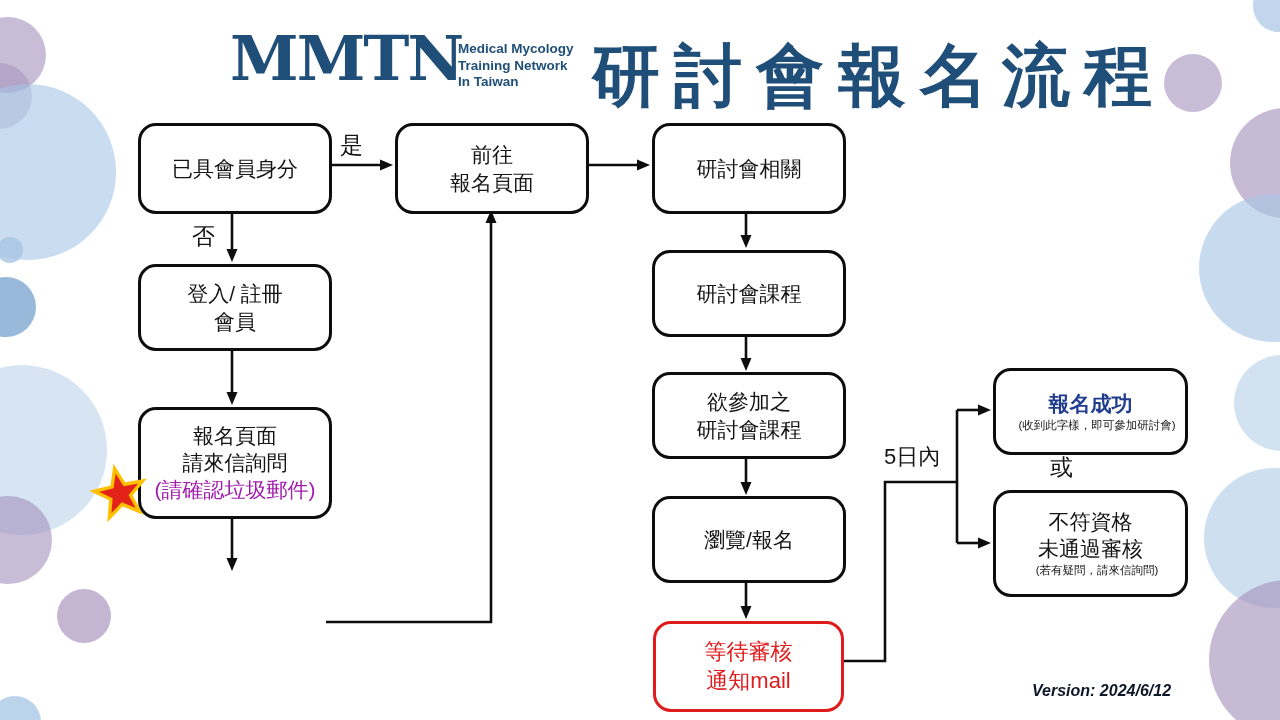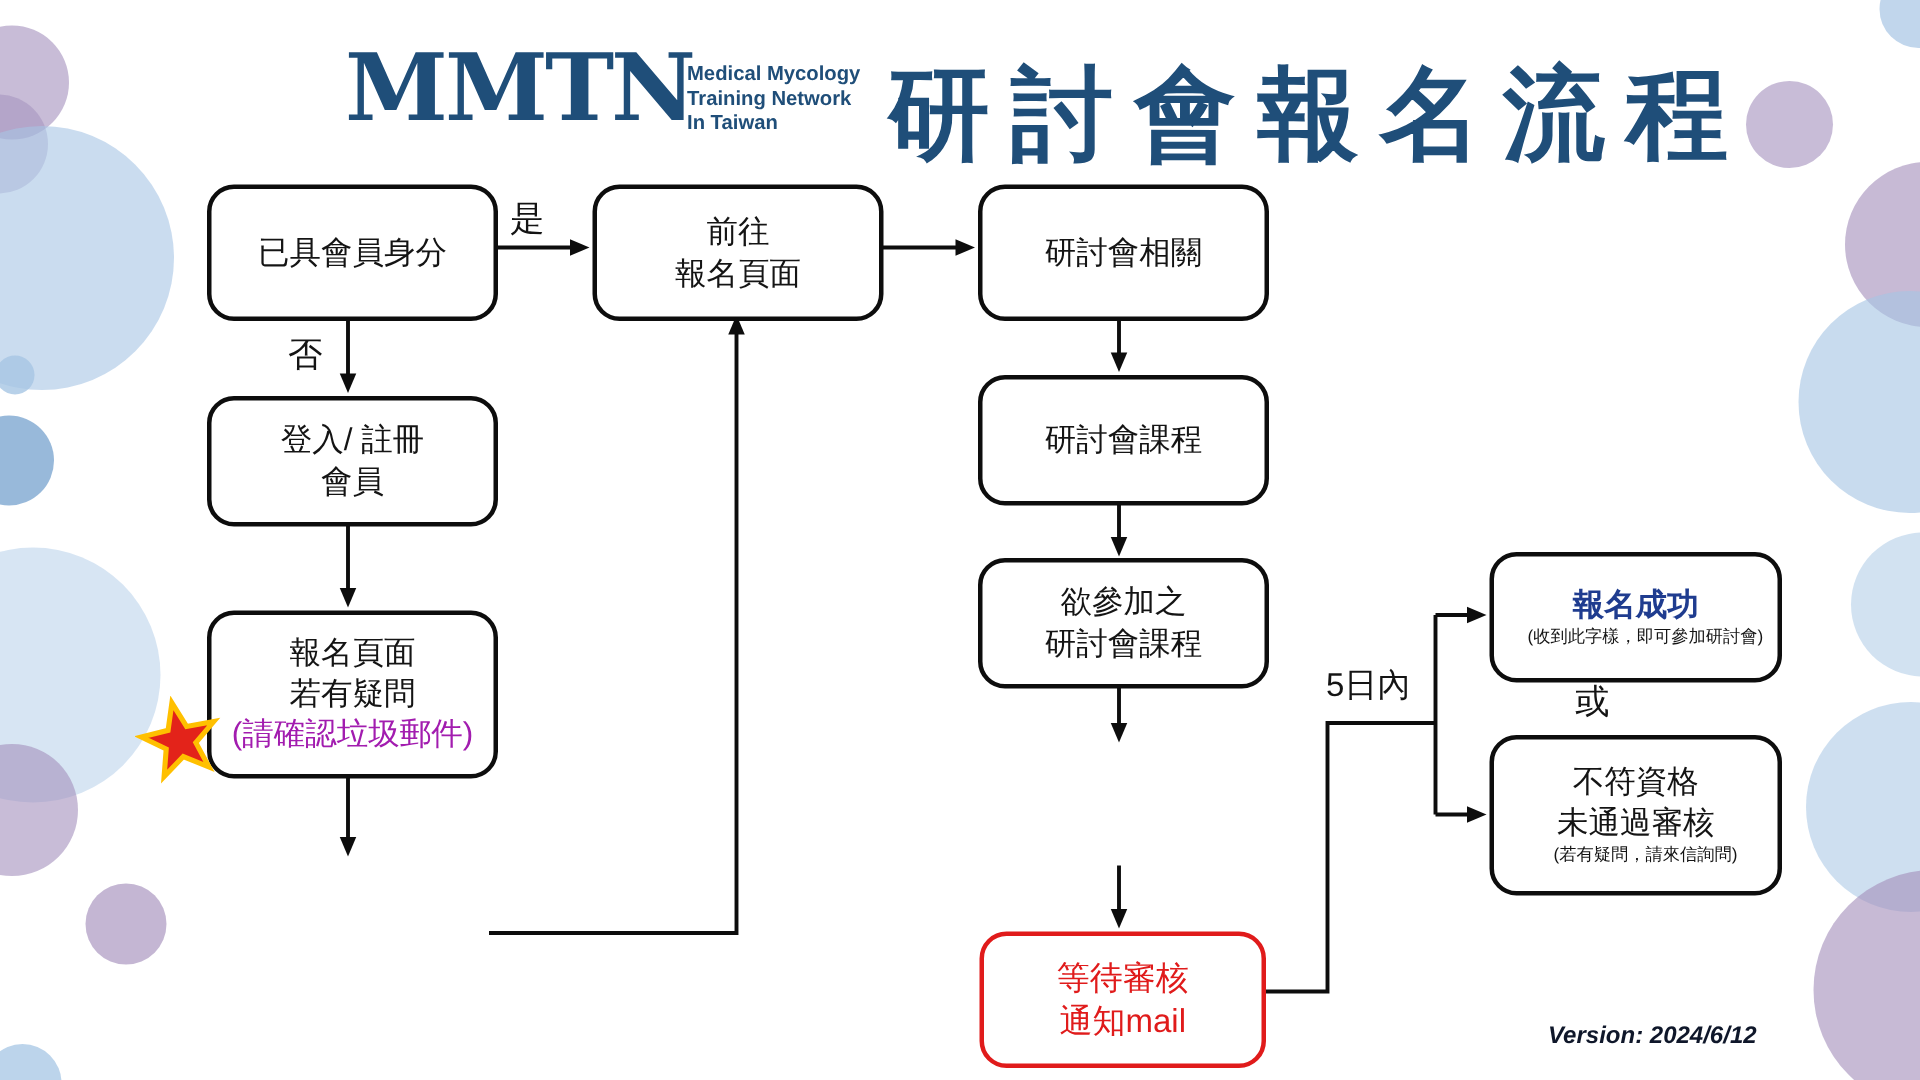--- a/index.html
+++ b/index.html
@@ -121,21 +121,21 @@
     <span class="nline">已具會員身分</span>
   </div>
 
   <div class="node" style="left:138px;top:264px;width:188px;height:81px">
     <span class="nline">登入/ 註冊</span>
     <span class="nline">會員</span>
   </div>
 
   <div class="node" style="left:138px;top:407px;width:188px;height:106px">
     <span class="nline">報名頁面</span>
-    <span class="nline">若有疑問</span>
+    <span class="nline">請來信詢問</span>
     <span class="note-red">(請確認垃圾郵件)</span>
   </div>
 
 
   <svg class="star-wrap" viewBox="-30 -30 60 60">
     <polygon transform="rotate(-12)" points="0,-26 6.3,-8.6 24.7,-8 10.1,3.3 15.3,21 0,10.6 -15.3,21 -10.1,3.3 -24.7,-8 -6.3,-8.6" fill="#e3231a" stroke="#ffc000" stroke-width="3.4" stroke-linejoin="miter"></polygon>
   </svg>
 
   <div class="node" style="left:395px;top:123px;width:188px;height:85px">
     <span class="nline">前往</span>
@@ -148,20 +148,23 @@
 
   <div class="node" style="left:652px;top:250px;width:188px;height:81px">
     <span class="nline">研討會課程</span>
   </div>
 
   <div class="node" style="left:652px;top:372px;width:188px;height:81px">
     <span class="nline">欲參加之</span>
     <span class="nline">研討會課程</span>
   </div>
 
+  <div class="node" style="left:652px;top:496px;width:188px;height:81px">
+    <span class="nline">瀏覽/報名</span>
+  </div>
 
   <div class="node node-red" style="left:653px;top:621px;width:185px;height:85px">
     <span class="nline">等待審核</span>
     <span class="nline">通知mail</span>
   </div>
 
   <div class="node" style="left:993px;top:368px;width:189px;height:81px">
     <span class="success-title">報名成功</span>
     <span class="note">(收到此字樣，即可參加研討會)</span>
   </div>

